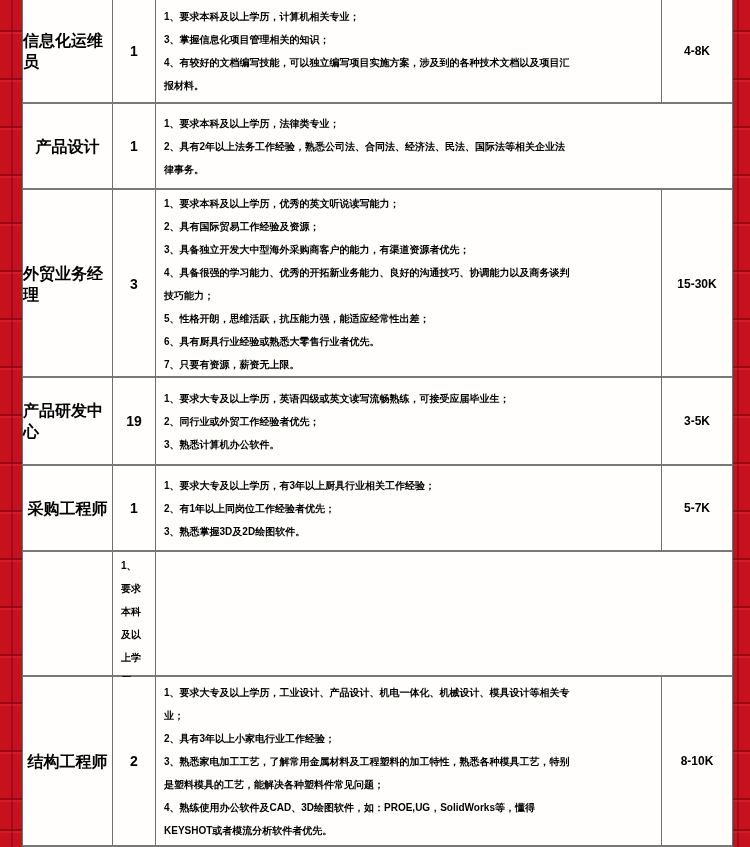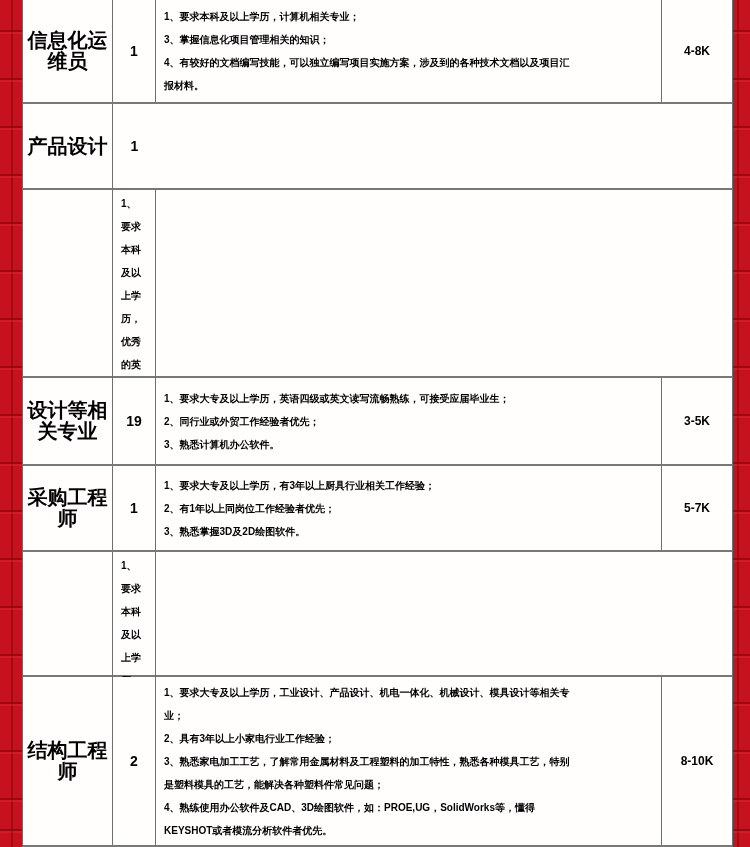--- a/index.html
+++ b/index.html
@@ -49,22 +49,21 @@
     box-sizing: border-box;
     border-right: 1px solid #6f6f6f;
     display: flex;
     align-items: center;
     color: #000;
     font-weight: 700;
   }
   .cell:last-child { border-right: none; }
   .cell.title {
     justify-content: center;
-    text-align: center;
-    font-size: 20px;
+    font-size: 16px;
     line-height: 21px;
     white-space: pre-line;
   }
   .cell.count {
     justify-content: center;
     font-size: 14px;
   }
   .cell.reqs {
     padding: 2px 24px 2px 8px;
     font-size: 10px;
@@ -87,37 +86,41 @@
     <div class="cell reqs">1、要求本科及以上学历，计算机相关专业；
 3、掌握信息化项目管理相关的知识；
 4、有较好的文档编写技能，可以独立编写项目实施方案，涉及到的各种技术文档以及项目汇
 报材料。</div>
     <div class="cell salary">4-8K</div>
   </div>
 
   <div class="row">
     <div class="cell title">产品设计</div>
     <div class="cell count">1</div>
+    <div class="cell reqs">1、要求本科及以上学历，法律类专业；
+2、具有2年以上法务工作经验，熟悉公司法、合同法、经济法、民法、国际法等相关企业法
+律事务。</div>
   </div>
 
   <div class="row">
+    <div class="cell title">外贸业务经理</div>
     <div class="cell count">3</div>
     <div class="cell reqs">1、要求本科及以上学历，优秀的英文听说读写能力；
 2、具有国际贸易工作经验及资源；
 3、具备独立开发大中型海外采购商客户的能力，有渠道资源者优先；
 4、具备很强的学习能力、优秀的开拓新业务能力、良好的沟通技巧、协调能力以及商务谈判
 技巧能力；
 5、性格开朗，思维活跃，抗压能力强，能适应经常性出差；
 6、具有厨具行业经验或熟悉大零售行业者优先。
 7、只要有资源，薪资无上限。</div>
     <div class="cell salary">15-30K</div>
   </div>
 
   <div class="row">
-    <div class="cell title">设计等相关专业</div>
+    <div class="cell title">产品研发中心</div>
     <div class="cell count">19</div>
     <div class="cell reqs">1、要求大专及以上学历，英语四级或英文读写流畅熟练，可接受应届毕业生；
 2、同行业或外贸工作经验者优先；
 3、熟悉计算机办公软件。</div>
     <div class="cell salary">3-5K</div>
   </div>
 
   <div class="row">
     <div class="cell title">采购工程师</div>
     <div class="cell count">1</div>

